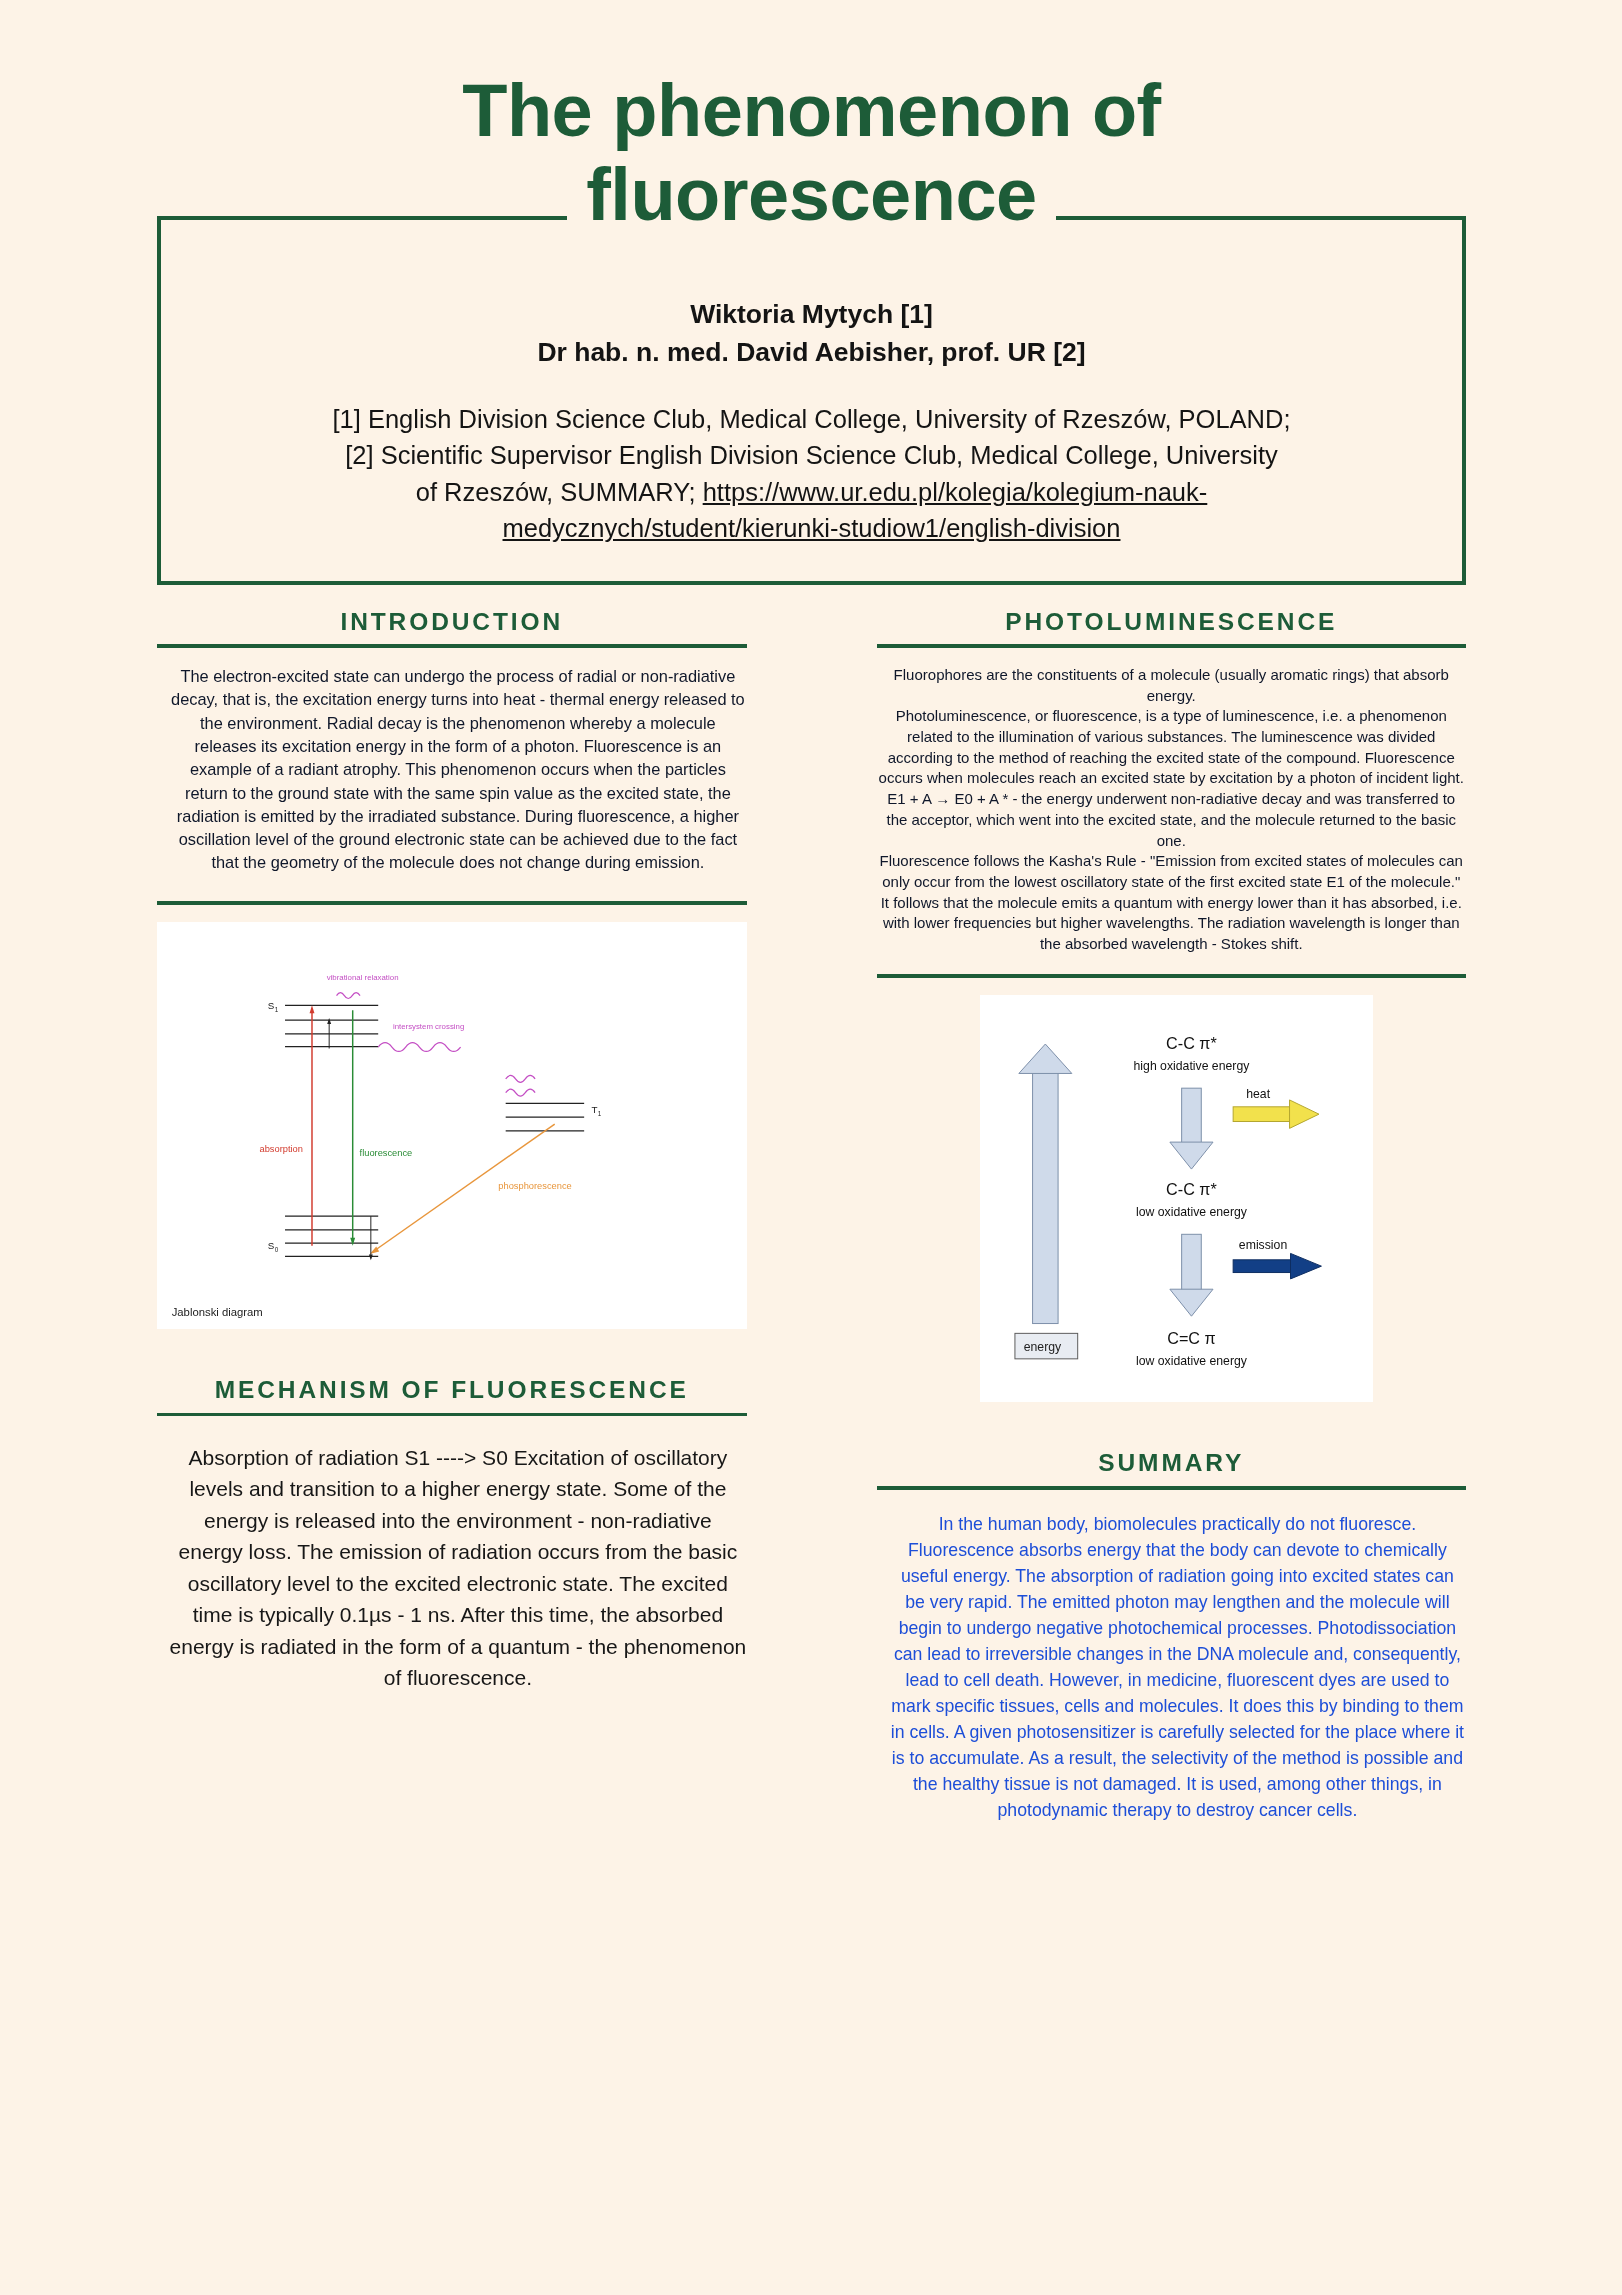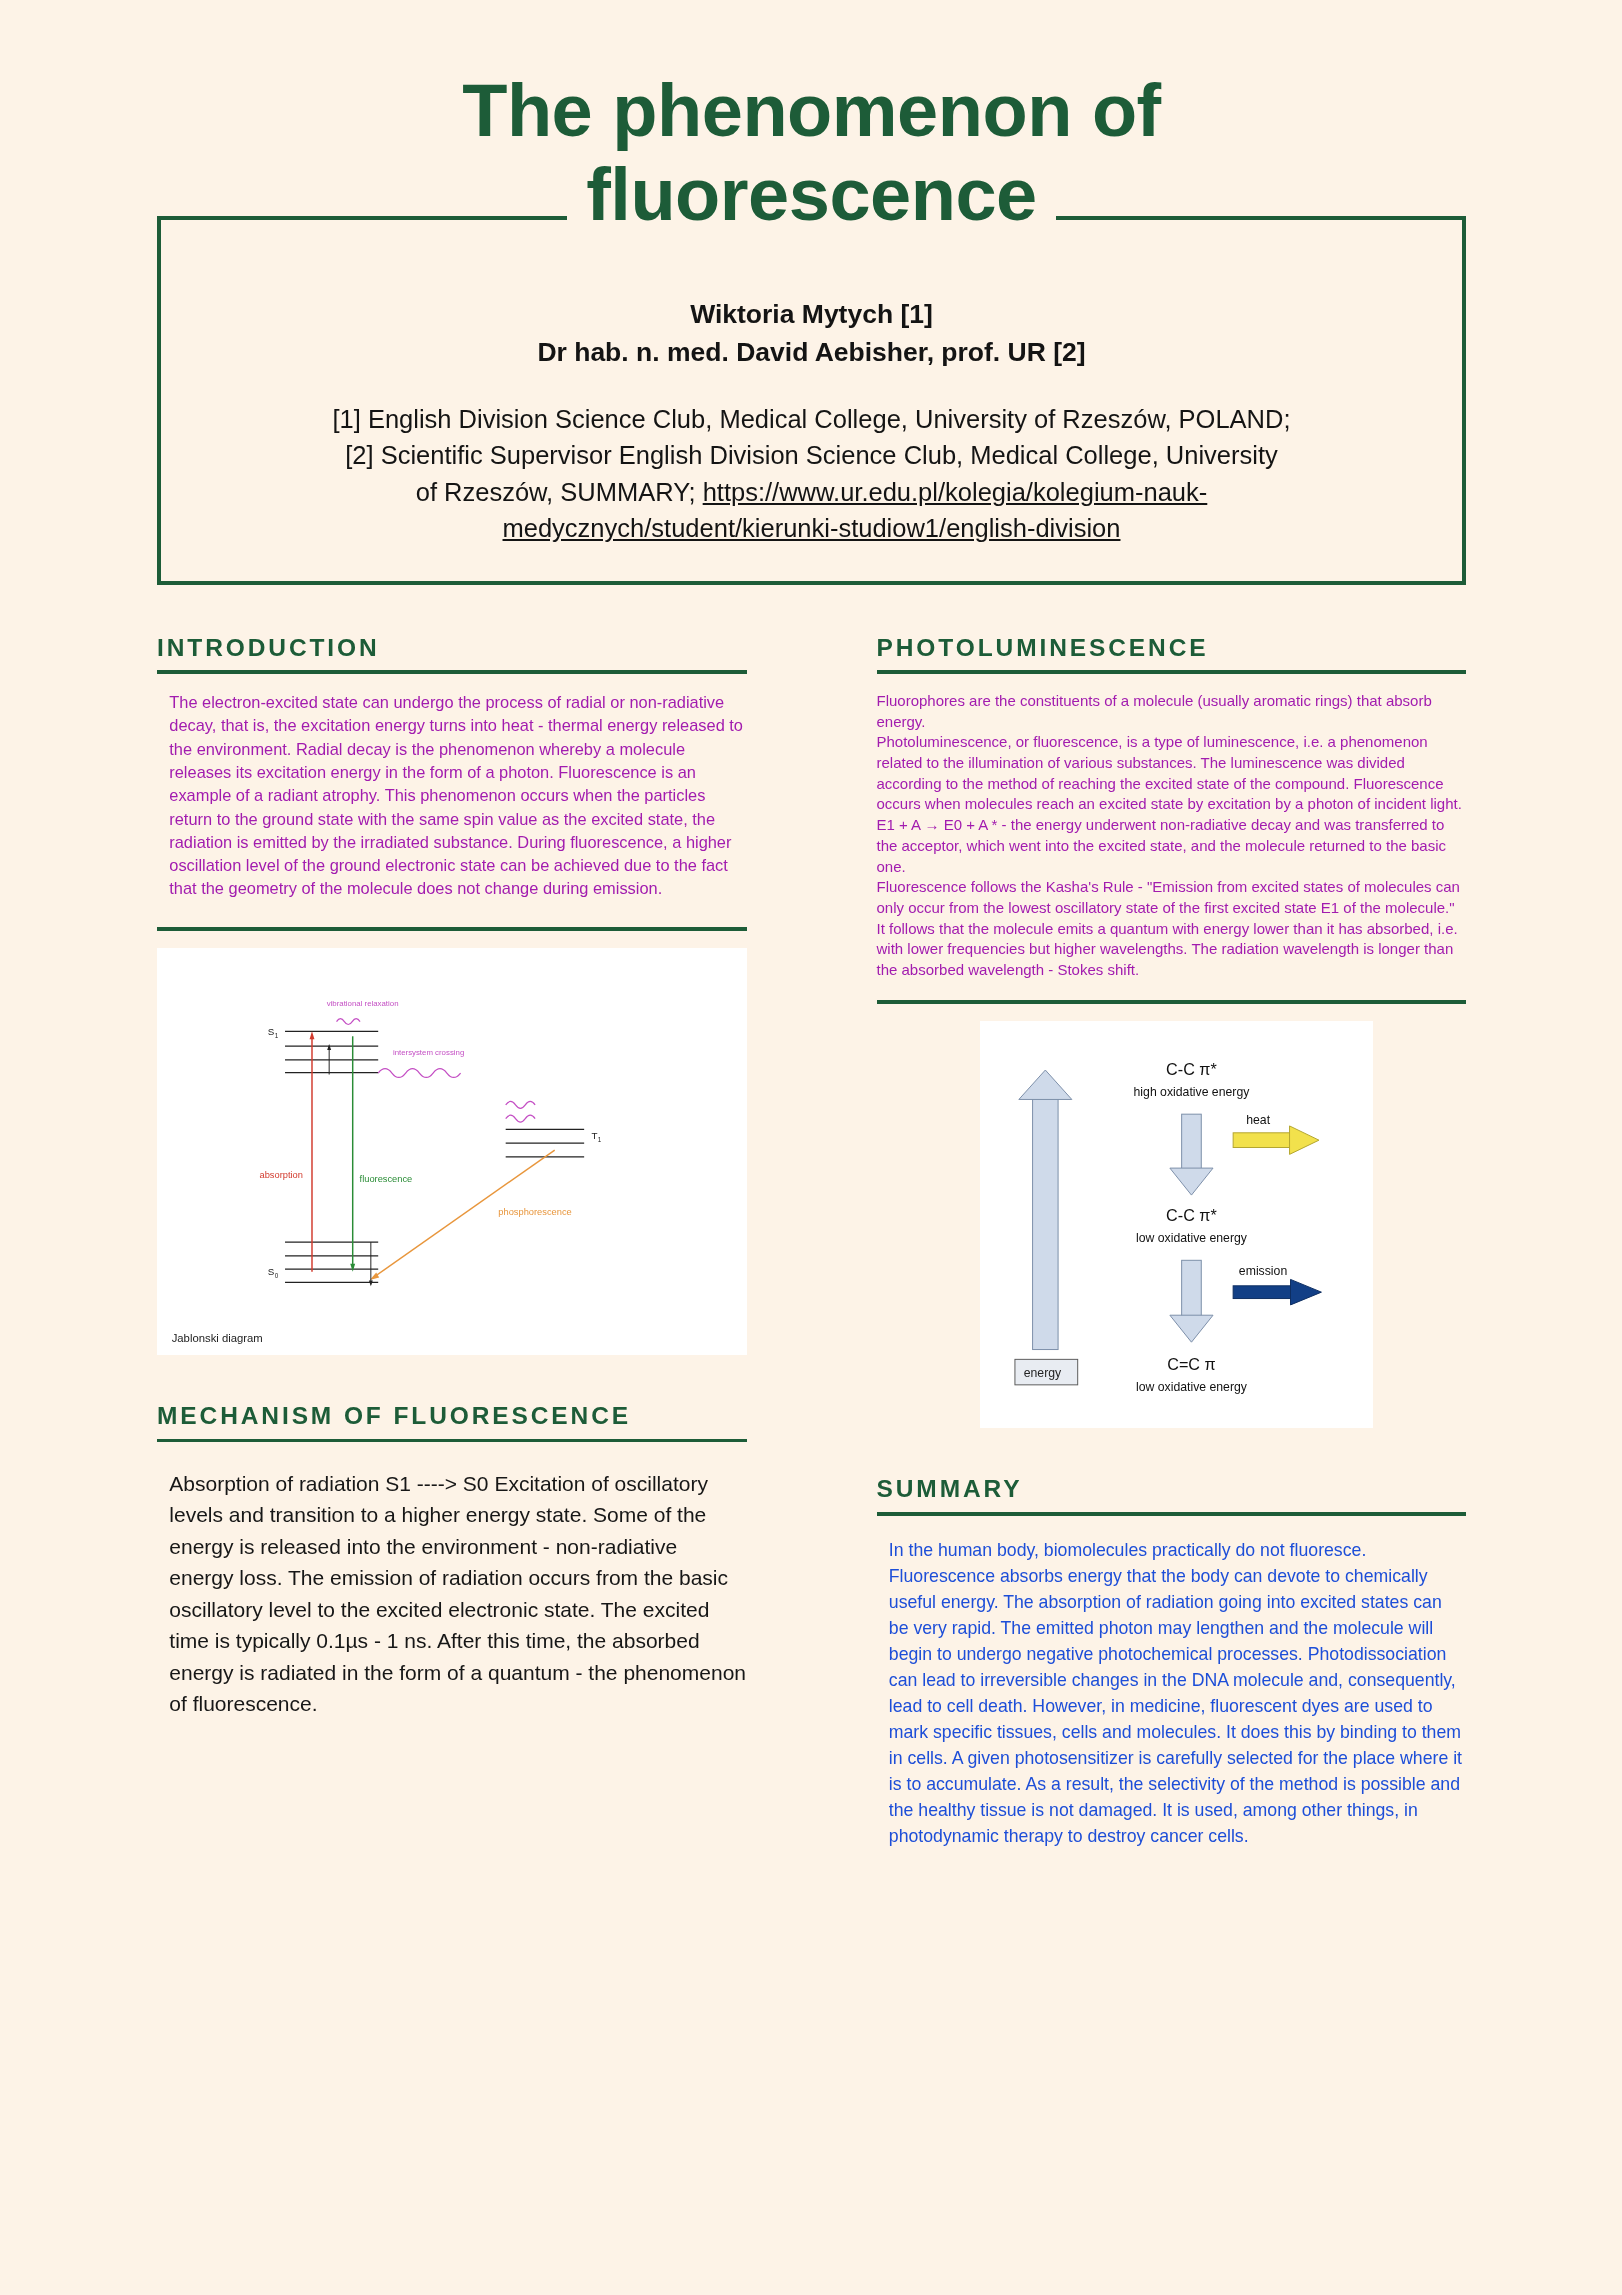--- a/index.html
+++ b/index.html
@@ -74,21 +74,22 @@
   .affil a, .affil .link {
     text-decoration: underline;
     color: #141414;
     text-align: right;
   }
 
   
   .columns {
     display: flex;
     gap: 12px;
-    margin: 49px 157px 0 157px;
+    margin: 23px 157px 0 157px;
+    text-align: center;
   }
   .col {
     width: 50%;
   }
   .col-left { padding-right: 59px; }
   .col-right { padding-left: 59px; }
 
   .sec-head {
     font-size: 24.5px;
     font-weight: bold;
@@ -98,21 +99,21 @@
     padding-bottom: 8.8px;
   }
   .sec-rule {
     height: 3.9px;
     background: #1d5c38;
     margin-bottom: 16.7px;
   }
   .body-sm {
     font-size: 16.4px;
     line-height: 1.42;
-    color: #a21caf;
+    color: #0f172a;
   }
   .body-md {
     font-size: 17.7px;
     line-height: 1.47;
     color: #1d4ed8;
   }
   .body-lg {
     font-size: 21px;
     line-height: 1.5;
     color: #171717;

